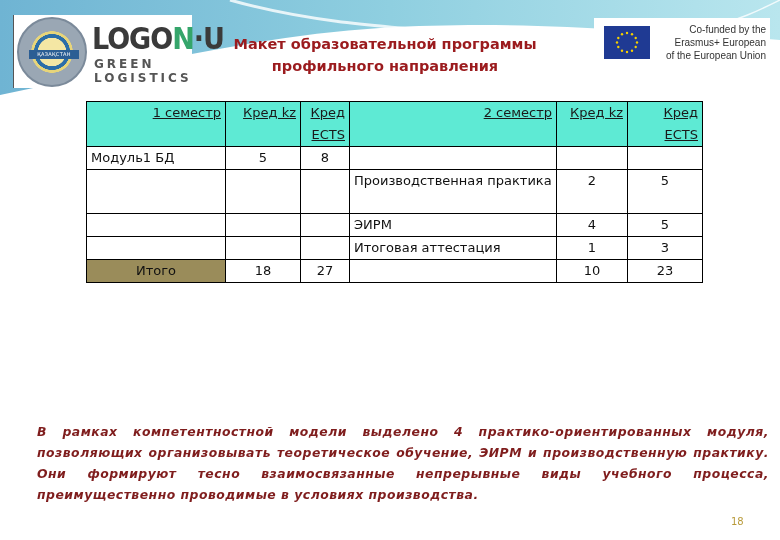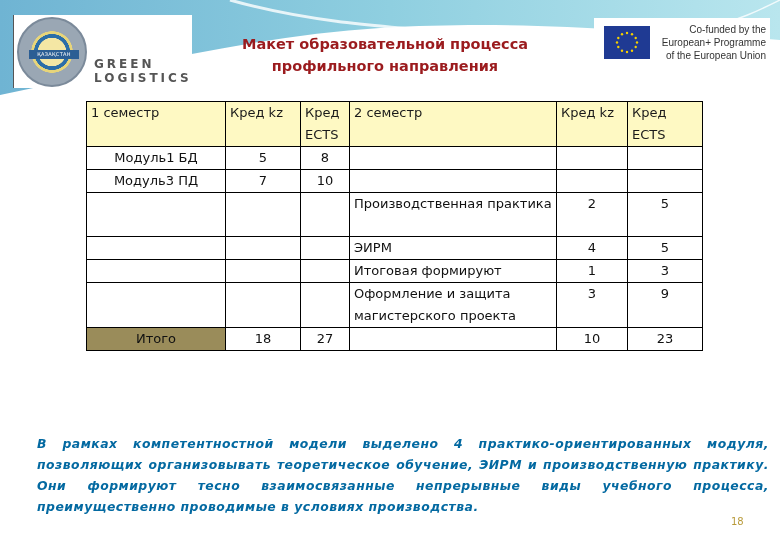--- a/index.html
+++ b/index.html
@@ -47,33 +47,33 @@
     position:absolute; left:62px; top:5px; width:110px; text-align:right;
     font-family:"Liberation Sans", sans-serif; font-size:10px; line-height:13px; color:#333;
   }
   table.grid {
     position:absolute; left:86px; top:101px; border-collapse:collapse; z-index:2;
     font-family:"DejaVu Sans", sans-serif; font-size:13px; color:#111;
   }
   table.grid td {
     border:1px solid #000; padding:0 4px; vertical-align:top; line-height:22px;
   }
-  table.grid tr.head td { background:#fef9c3; color:#1a1a1a; text-align:left; }
+  table.grid tr.head td { background:#5eead4; color:#1a1a1a; text-align:right;text-decoration:underline; }
   .c0 { width:130px; }
   .c1 { width:66px; text-align:center; }
   .c2 { width:40px; text-align:center; }
   .c3 { width:198px; }
   .c4 { width:62px; text-align:center; }
   .c5 { width:66px; text-align:center; }
   td.itogo { background:#9a8c5a !important; text-align:center; }
-  .left { text-align:center;margin-left:46px; }
+  .left { text-align:left;margin-left:46px; }
   .para {
-    position:absolute; left:37px; top:433px; width:732px; z-index:2;
+    position:absolute; left:37px; top:421px; width:732px; z-index:2;
     font-family:"DejaVu Sans", sans-serif; font-style:italic; font-weight:bold;
-    font-size:12.4px; line-height:21px; text-align:justify; color:#0369a1; letter-spacing:0.5px;
+    font-size:12.4px; line-height:21px; text-align:justify; color:#7f1d1d; letter-spacing:0.5px;
   }
   .page-num {
     position:absolute; left:731px; top:516px; font-size:10px; color:#b89a3a; z-index:2;
   }
 </style>
 </head>
 <body>
 
 <svg class="bg-swoosh" viewBox="0 0 780 110" preserveAspectRatio="none">
   <defs>
@@ -85,25 +85,26 @@
   </defs>
   <path d="M0,0 H780 V40 C620,30 520,20 380,28 C250,36 120,70 0,95 Z" fill="url(#g1)"></path>
   <path d="M230,0 C300,20 360,25 480,35" stroke="#ffffff" stroke-width="3" fill="none" opacity="0.8"></path>
   <path d="M700,30 C740,20 760,10 780,0" stroke="#ffffff" stroke-width="1.5" fill="none" opacity="0.8"></path>
 </svg>
 
 <div class="logo-box">
   <div class="seal">
     <div class="seal-band">ҚАЗАҚСТАН</div>
   </div>
+  <div class="brand"><span>LOGO</span><span class="on">N</span><span>·U</span></div>
   <div class="brand-sub">GREEN LOGISTICS</div>
 </div>
 
 <div class="title">
-  <div>Макет образовательной процесса</div>
+  <div>Макет образовательной программы</div>
   <div>профильного направления</div>
 </div>
 
 <div class="eu-box">
   <svg class="eu-flag" viewBox="0 0 46 33">
     <rect width="46" height="33" fill="#1f3a93"></rect>
     <g fill="#f5d000">
       <circle cx="23" cy="7" r="1.2"></circle>
         <circle cx="28" cy="8.3" r="1.2"></circle>
         <circle cx="31.7" cy="12" r="1.2"></circle>
@@ -113,47 +114,39 @@
       <circle cx="23" cy="26" r="1.2"></circle>
         <circle cx="18" cy="24.7" r="1.2"></circle>
         <circle cx="14.3" cy="21" r="1.2"></circle>
       <circle cx="13" cy="16.5" r="1.2"></circle>
         <circle cx="14.3" cy="12" r="1.2"></circle>
         <circle cx="18" cy="8.3" r="1.2"></circle>
     </g>
   </svg>
   <div class="eu-text">
     <div>Co-funded by the</div>
-    <div>European+ Programme</div>
+    <div>Erasmus+ European</div>
     <div>of the European Union</div>
   </div>
 </div>
 
 <table class="grid">
   <tbody>
       <tr class="head">
     <td class="c0" style="height:44px">1 семестр</td>
     <td class="c1">Кред kz</td>
     <td class="c2">Кред ECTS</td>
     <td class="c3">2 семестр</td>
     <td class="c4">Кред kz</td>
     <td class="c5">Кред ECTS</td>
   </tr>
   <tr>
     <td class="c0 left" style="height:22px">Модуль1 БД</td>
     <td class="c1">5</td>
     <td class="c2">8</td>
-    <td class="c3"></td>
-    <td class="c4"></td>
-    <td class="c5"></td>
-  </tr>
-  <tr>
-    <td class="c0 left" style="height:22px">Модуль3 ПД</td>
-    <td class="c1">7</td>
-    <td class="c2">10</td>
     <td class="c3"></td>
     <td class="c4"></td>
     <td class="c5"></td>
   </tr>
   <tr>
     <td class="c0" style="height:43px"></td>
     <td class="c1"></td>
     <td class="c2"></td>
     <td class="c3">Производственная практика</td>
     <td class="c4">2</td>
@@ -164,31 +157,23 @@
     <td class="c1"></td>
     <td class="c2"></td>
     <td class="c3">ЭИРМ</td>
     <td class="c4">4</td>
     <td class="c5">5</td>
   </tr>
   <tr>
     <td class="c0" style="height:21px"></td>
     <td class="c1"></td>
     <td class="c2"></td>
-    <td class="c3">Итоговая формируют</td>
+    <td class="c3">Итоговая аттестация</td>
     <td class="c4">1</td>
     <td class="c5">3</td>
-  </tr>
-  <tr>
-    <td class="c0" style="height:43px"></td>
-    <td class="c1"></td>
-    <td class="c2"></td>
-    <td class="c3">Оформление и защита магистерского проекта</td>
-    <td class="c4">3</td>
-    <td class="c5">9</td>
   </tr>
   <tr>
     <td class="c0 itogo" style="height:21px">Итого</td>
     <td class="c1">18</td>
     <td class="c2">27</td>
     <td class="c3"></td>
     <td class="c4">10</td>
     <td class="c5">23</td>
   </tr>
 </tbody>

